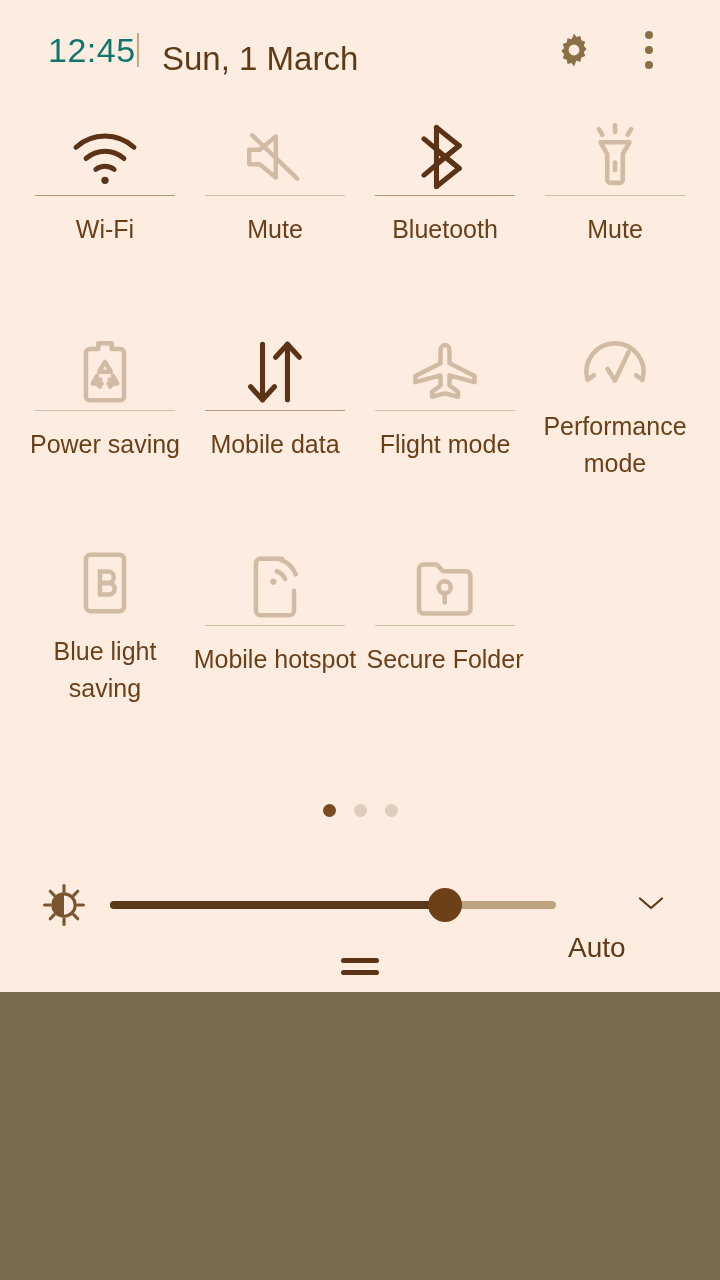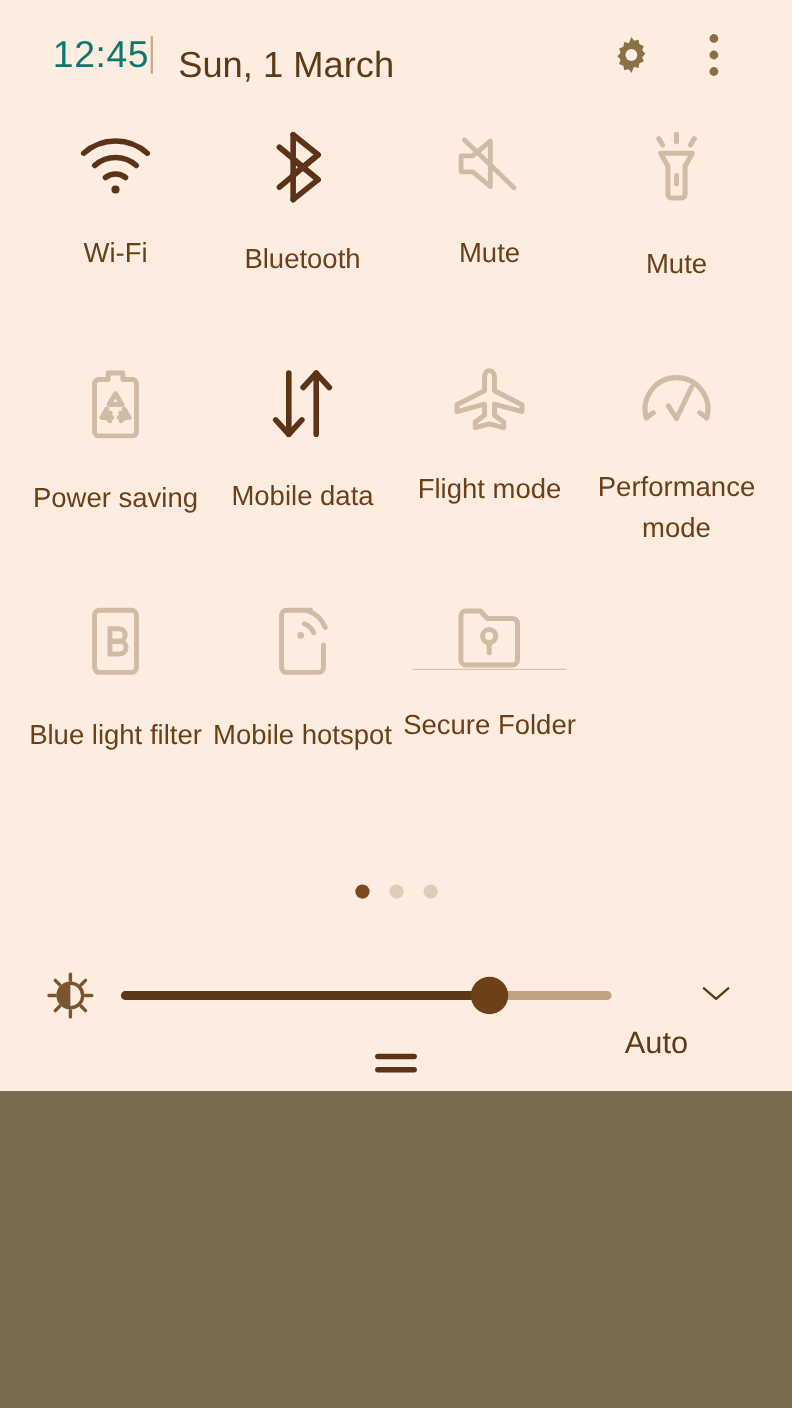--- a/index.html
+++ b/index.html
@@ -65,21 +65,21 @@
     display:flex; flex-direction:column; align-items:center;
   }
   .tile-icon {
     height:92px; width:100%;
     display:flex; align-items:center; justify-content:center;
   }
   .tile-rule {
     width:140px; height:1px; background:#9C7A57; opacity:.75;
   }
   .tile-label {
-    margin-top:32px;
+    margin-top:15px;
     font-size:25px; line-height:37px;
     color:#6B3F18; text-align:center;
     max-width:166px;
   }
   .tile.off .tile-label { color:#6B3F18; }
   .tile.off .tile-rule { background:#C8AD93; }
 
   .ic { display:block; }
   .on  .ic { stroke:#5C3317; color:#5C3317; }
   .off .ic { stroke:#D2BBA4; color:#D2BBA4; }
@@ -173,45 +173,45 @@
       <div class="tile-icon">
         <svg class="ic" width="72" height="62" viewBox="0 0 24 21" fill="none" stroke-width="1.7" stroke-linecap="round">
           <path d="M2.2 7.2a14.6 14.6 0 0 1 19.6 0"></path>
           <path d="M5.6 11a9.6 9.6 0 0 1 12.8 0"></path>
           <path d="M8.9 14.7a5 5 0 0 1 6.2 0"></path>
           <circle cx="12" cy="18.4" r="1.25" fill="currentColor" stroke="none"></circle>
         </svg>
       </div>
       <div class="tile-rule"></div>
       <div class="tile-label">Wi-Fi</div>
+    </div>
+
+    <div class="tile off">
+      <div class="tile-icon">
+        <svg class="ic" width="70" height="62" viewBox="0 0 26 24" fill="none" stroke-width="1.7" stroke-linecap="round" stroke-linejoin="round">
+          <path d="M3 9.2h4.1L13.3 4v16l-6.2-5.2H3z"></path>
+          <path d="M4.2 3.6 21.6 20.4"></path>
+        </svg>
+      </div>
+      <div class="tile-rule"></div>
+      <div class="tile-label">Mute</div>
     </div>
 
     <div class="tile on">
       <div class="tile-icon">
         <svg class="ic" width="58" height="68" viewBox="0 0 18 24" fill="none" stroke-width="1.8" stroke-linecap="round" stroke-linejoin="round">
           <path d="M6 1.6 14 8l-8 6.4"></path>
           <path d="M6 22.4 14 16 6 9.6"></path>
           <path d="M6 1.6v20.8"></path>
           <path d="M1.6 5.6 14 16"></path>
           <path d="M1.6 18.4 14 8"></path>
         </svg>
       </div>
       <div class="tile-rule"></div>
       <div class="tile-label">Bluetooth</div>
-    </div>
-
-    <div class="tile off">
-      <div class="tile-icon">
-        <svg class="ic" width="70" height="62" viewBox="0 0 26 24" fill="none" stroke-width="1.7" stroke-linecap="round" stroke-linejoin="round">
-          <path d="M3 9.2h4.1L13.3 4v16l-6.2-5.2H3z"></path>
-          <path d="M4.2 3.6 21.6 20.4"></path>
-        </svg>
-      </div>
-      <div class="tile-rule"></div>
-      <div class="tile-label">Mute</div>
     </div>
 
 
     <div class="tile off">
       <div class="tile-icon">
         <svg class="ic" width="58" height="72" viewBox="0 0 20 25" fill="none" stroke-width="1.6" stroke-linecap="round" stroke-linejoin="round">
           <path d="M5 7.4h10l-2.3 4.1v8.9a1.1 1.1 0 0 1-1.1 1.1H8.4a1.1 1.1 0 0 1-1.1-1.1v-8.9z"></path>
           <path d="M10 14.4v2.6"></path>
           <path d="M10 1.4v2.4"></path>
           <path d="M4.4 2.8 5.6 4.8"></path>
@@ -276,21 +276,21 @@
 
     <div class="tile off">
       <div class="tile-icon">
         <svg class="ic" width="56" height="70" viewBox="0 0 20 25" fill="none" stroke-width="1.6" stroke-linecap="round" stroke-linejoin="round">
           <rect x="3.2" y="2.4" width="13.6" height="20.2" rx="1.6"></rect>
           <path d="M8.2 16.6V8.4h2.9a2.05 2.05 0 0 1 0 4.1H8.2" stroke-linejoin="miter"></path>
           <path d="M8.2 12.5h3.2a2.05 2.05 0 0 1 0 4.1H8.2" stroke-linejoin="miter"></path>
         </svg>
       </div>
       <div class="tile-rule"></div>
-      <div class="tile-label">Blue light filter</div>
+      <div class="tile-label">Blue light saving</div>
     </div>
 
     <div class="tile off">
       <div class="tile-icon">
         <svg class="ic" width="58" height="70" viewBox="0 0 20 25" fill="none" stroke-width="1.6" stroke-linecap="round" stroke-linejoin="round">
           <path d="M12.6 2.4H4.8a1.6 1.6 0 0 0-1.6 1.6v17a1.6 1.6 0 0 0 1.6 1.6h10.4a1.6 1.6 0 0 0 1.6-1.6v-7.2"></path>
           <path d="M11.8 2.6a9.4 9.4 0 0 1 5.6 5.4"></path>
           <path d="M10.6 6.8a5.2 5.2 0 0 1 3 2.9"></path>
           <circle cx="9.4" cy="10.6" r="1.1" fill="currentColor" stroke="none"></circle>
         </svg>

